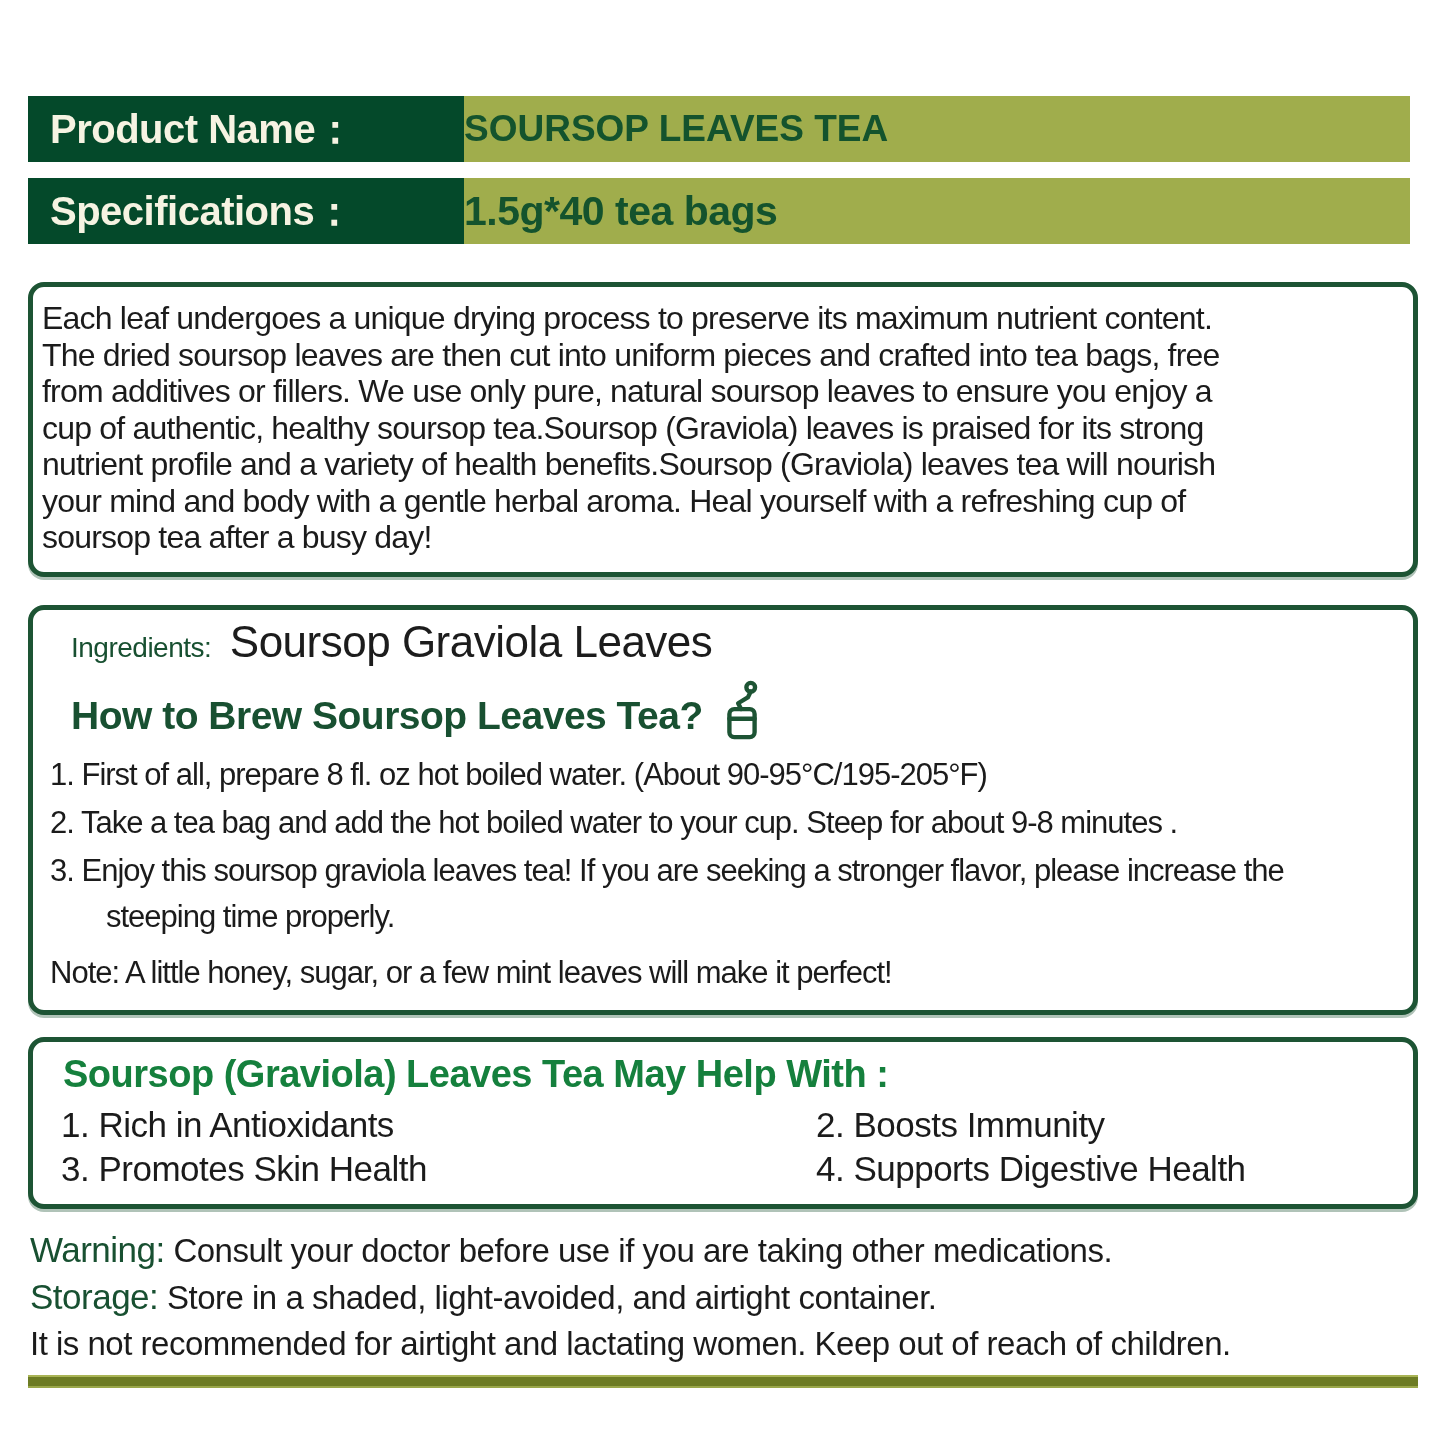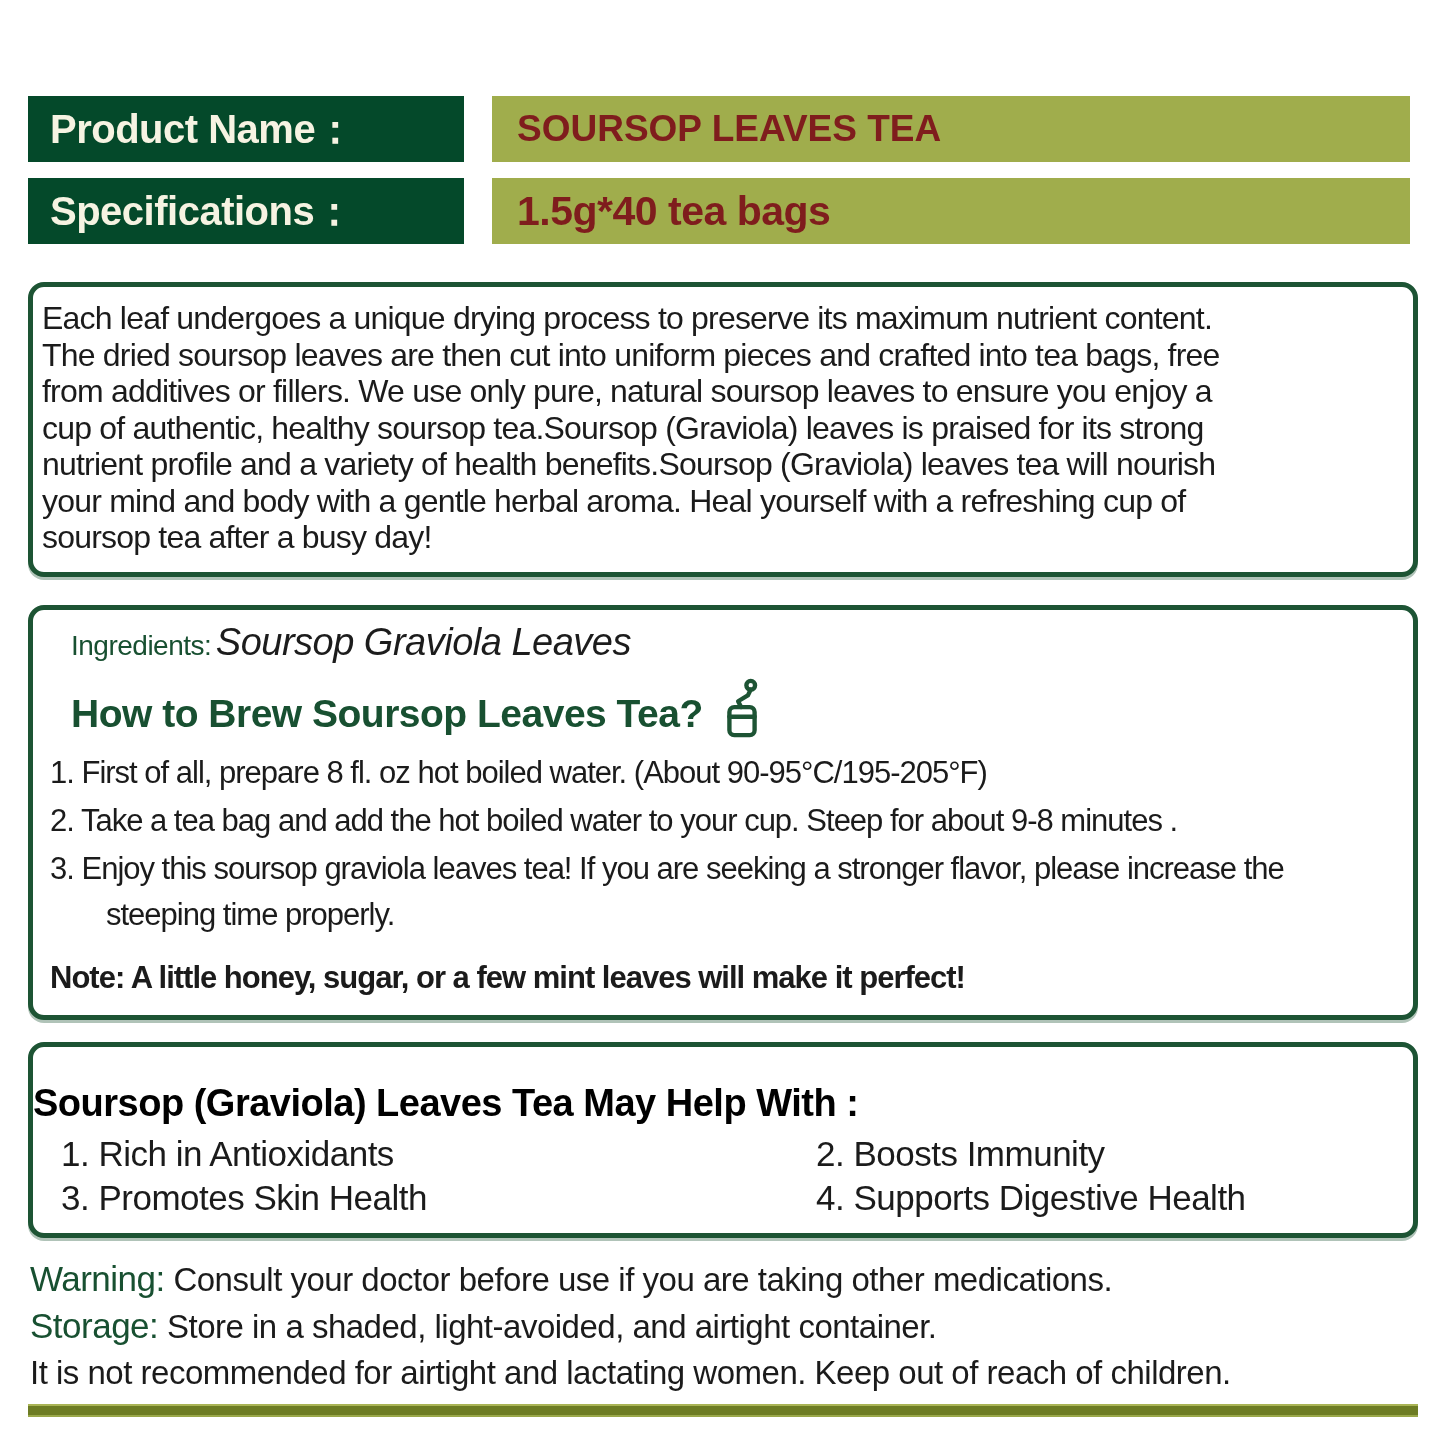--- a/index.html
+++ b/index.html
@@ -13,24 +13,23 @@
 
   
   .header{margin:96px 35px 0 28px;display:flex;flex-direction:column;gap:16px;}
   .header-row{display:flex;height:66px;}
   .header-label-cell{
     width:436px;background:#04492a;color:#f6f3e2;
     display:flex;align-items:center;padding-left:22px;box-sizing:border-box;
     font-weight:bold;font-size:40px;letter-spacing:-0.5px;
   }
   .header-value-cell{
-    flex:1;background:#a0ad4c;color:#7f1d1d;
-    display:flex;align-items:center;padding-left:25px;
+    flex:1;background:#a0ad4c;color:#14532d;
+    display:flex;align-items:center;
     font-weight:bold;
-    margin-left:28px;
   }
   .header-row:nth-child(1) .header-value-cell{font-size:37px;letter-spacing:0px;}
   .header-row:nth-child(2) .header-value-cell{font-size:41px;letter-spacing:-0.5px;}
 
   
   .box{
     margin:0 27px 0 28px;
     border:5px solid #1d5434;border-radius:16px;
     background:#ffffff;
     box-shadow:0 3px 0 rgba(29,84,52,0.35);
@@ -39,35 +38,35 @@
 
   .desc-box{margin-top:38px;padding:13px 8px 16px 9px;overflow:hidden;}
   .desc-line{
     font-size:32px;line-height:36.5px;letter-spacing:-0.8px;
     white-space:nowrap;color:#1b1b1b;
   }
 
   .brew-box{margin-top:28px;padding:12px 12px 16px 0;}
   .ingredients-line{padding-left:38px;line-height:40px;white-space:nowrap;}
   .ingredients-label{color:#185031;font-weight:normal;font-size:28px;letter-spacing:-0.5px;text-align:center;}
-  .ingredients-value{color:#1c1c1c;font-size:38px;letter-spacing:-0.5px;font-style:italic;}
+  .ingredients-value{color:#1c1c1c;font-size:44px;margin-left:14px;letter-spacing:-0.5px;}
   .brew-heading-row{display:flex;align-items:flex-end;height:52px;padding-left:38px;margin-top:16px;}
   .brew-heading{color:#185031;font-weight:bold;font-size:39px;letter-spacing:-0.5px;line-height:48px;}
   .teabag-svg{margin-left:18px;margin-bottom:-2px;}
   .steps{margin:12px 0 0 0;padding:0 8px 0 17px;list-style:none;}
   .step{
     font-size:31px;letter-spacing:-1px;line-height:46px;color:#1b1b1b;
     padding-left:56px;text-indent:-56px;margin-top:2px;
   }
-  .note-line{margin-top:19px;padding-left:17px;font-size:31px;letter-spacing:-1px;line-height:42px;color:#1b1b1b;font-weight:bold;}
+  .note-line{margin-top:12px;padding-left:17px;font-size:31px;letter-spacing:-1px;line-height:42px;color:#1b1b1b;}
 
   .benefits-box{margin-top:22px;padding:10px 12px 14px 0;}
   .benefits-heading{
-    color:#000000;font-weight:bold;
-    font-size:38px;letter-spacing:-0.5px;line-height:44px;margin-top:24px;
+    padding-left:30px;color:#15803d;font-weight:bold;
+    font-size:38px;letter-spacing:-0.5px;line-height:44px;
   }
   .benefits-grid{margin-top:8px;display:grid;grid-template-columns:755px 1fr;row-gap:2px;}
   .benefit-item{padding-left:28px;font-size:35px;letter-spacing:-0.5px;line-height:42px;color:#1b1b1b;}
 
   
   .footer{margin-top:18px;padding:0 28px 0 30px;}
   .footer-line{font-size:33px;letter-spacing:-0.5px;line-height:46px;color:#1b1b1b;white-space:nowrap;}
   .footer-label{color:#185031;font-size:35px;}
   .bottom-bar{
     margin:8px 27px 0 28px;height:13px;

